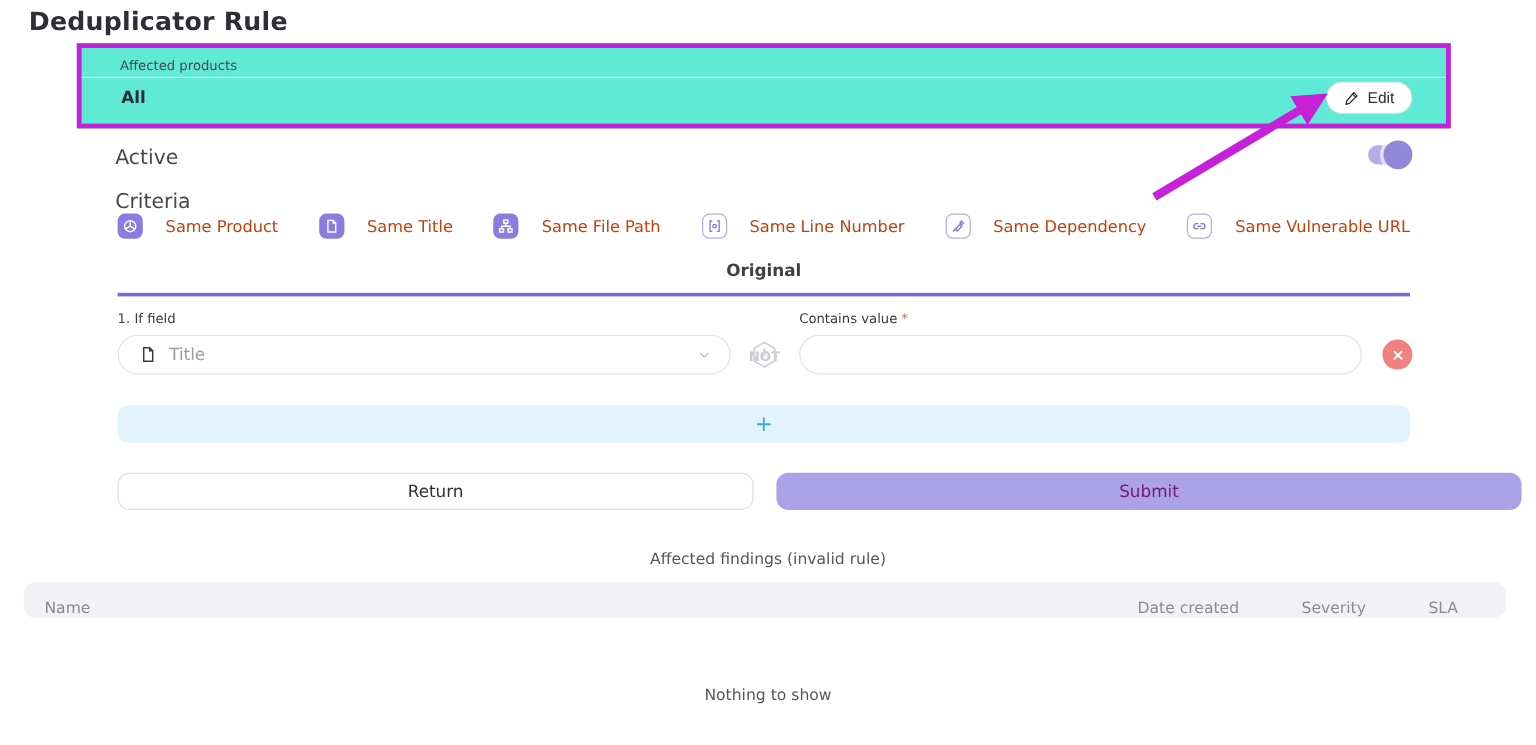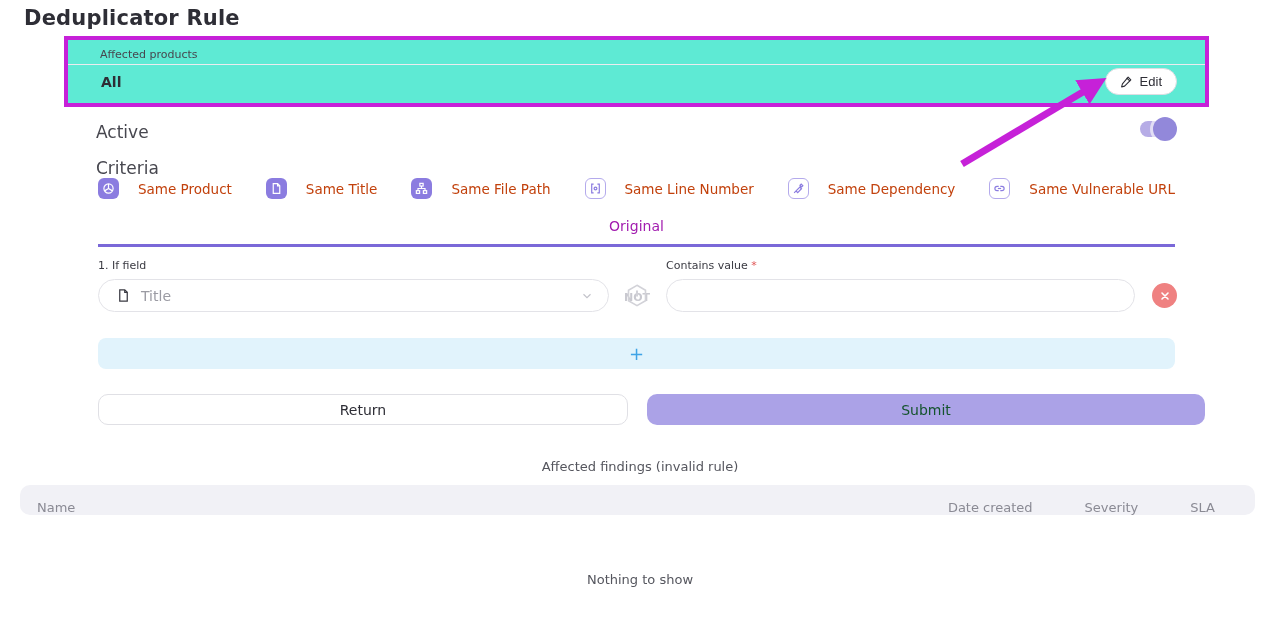--- a/index.html
+++ b/index.html
@@ -29,21 +29,21 @@
   .criteria-row { position:absolute; left:98px; top:178px; width:1077px; display:flex; justify-content:space-between; align-items:center; }
   .criterion { display:flex; align-items:center; gap:19px; font-size:13.5px; color:#c2410c; cursor:pointer; }
   .crit-icon { width:21px; height:21px; border-radius:6px; display:flex; align-items:center; justify-content:center; flex:0 0 auto; }
   .crit-icon svg { width:13px; height:13px; }
   .crit-icon.filled { background:#8b7ce0; color:#fff; }
   .crit-icon.outlined { background:#fff; border:1.5px solid #b4aaec; color:#8b7ce0; }
 
   
   .tabs { position:absolute; left:98px; top:214px; width:1077px; display:flex; }
   .tab { flex:1; text-align:center; font-size:14px; padding:4px 0 10px; cursor:pointer; }
-  .tab.active { color:#a21caf; font-weight:400; border-bottom:3px solid #7a68d8; }
+  .tab.active { color:#404040; font-weight:700; border-bottom:3px solid #7a68d8; }
   .tab.inactive { color:#8d8d96; border-bottom:3px solid transparent; }
 
   
   .field-label { position:absolute; font-size:11px; color:#3a3a42; }
   .not-label { position:absolute; left:624px; top:259px; width:26px; text-align:right; font-size:11px; font-weight:600; color:#c9c9d0;margin-top:32px; }
   .required { color:#e05555; }
   .select-box { position:absolute; left:98px; top:279px; width:511px; height:33px; border:1px solid #e3e3e8; border-radius:17px;
                 display:flex; align-items:center; padding:0 14px 0 17px; gap:10px; cursor:pointer; background:#fff; }
   .select-box .doc { width:15px; height:15px; stroke:#3a3a42; }
   .select-value { flex:1; font-size:14px; color:#9b9ba3; }
@@ -55,22 +55,22 @@
                 background:#ef8181; display:flex; align-items:center; justify-content:center; cursor:pointer; }
   .remove-btn svg { width:12px; height:12px; stroke:#fff; }
 
   
   .add-bar { position:absolute; left:98px; top:338px; width:1077px; height:31px; background:#e1f3fc; border:none; border-radius:8px;
              color:#3ea3e6; font-size:18px; line-height:28px; cursor:pointer; text-align:center; font-family:inherit; }
 
   
   .return-btn { position:absolute; left:98px; top:394px; width:530px; height:31px; background:#fff; border:1px solid #e0e0e5;
                 border-radius:10px; font-size:14px; color:#2e2e36; cursor:pointer; font-family:inherit; }
-  .submit-btn { position:absolute; left:647px; top:394px; width:558px; height:31px; background:#aba2e7; border:none;
-                border-radius:10px; font-size:14px; color:#14532d; cursor:pointer; font-family:inherit; }
+  .submit-btn { position:absolute; left:647px; top:394px; width:621px; height:31px; background:#aba2e7; border:none;
+                border-radius:10px; font-size:14px; color:#701a75; cursor:pointer; font-family:inherit; }
 
   
   .findings-title { position:absolute; left:0; top:459px; width:1280px; text-align:center; font-size:13px; color:#55565e; }
   .findings-header { position:absolute; left:20px; top:485px; width:1235px; height:30px; background:#f1f1f6; border-radius:10px;
                      display:flex; align-items:flex-end; padding:0 40px 0 17px; gap:52px; font-size:13px; color:#8a8a94; }
   .col-name { flex:1; text-align:left; }
   .empty-text { position:absolute; left:0; top:572px; width:1280px; text-align:center; font-size:13px; color:#55565e; }
 </style>
 </head>
 <body>

